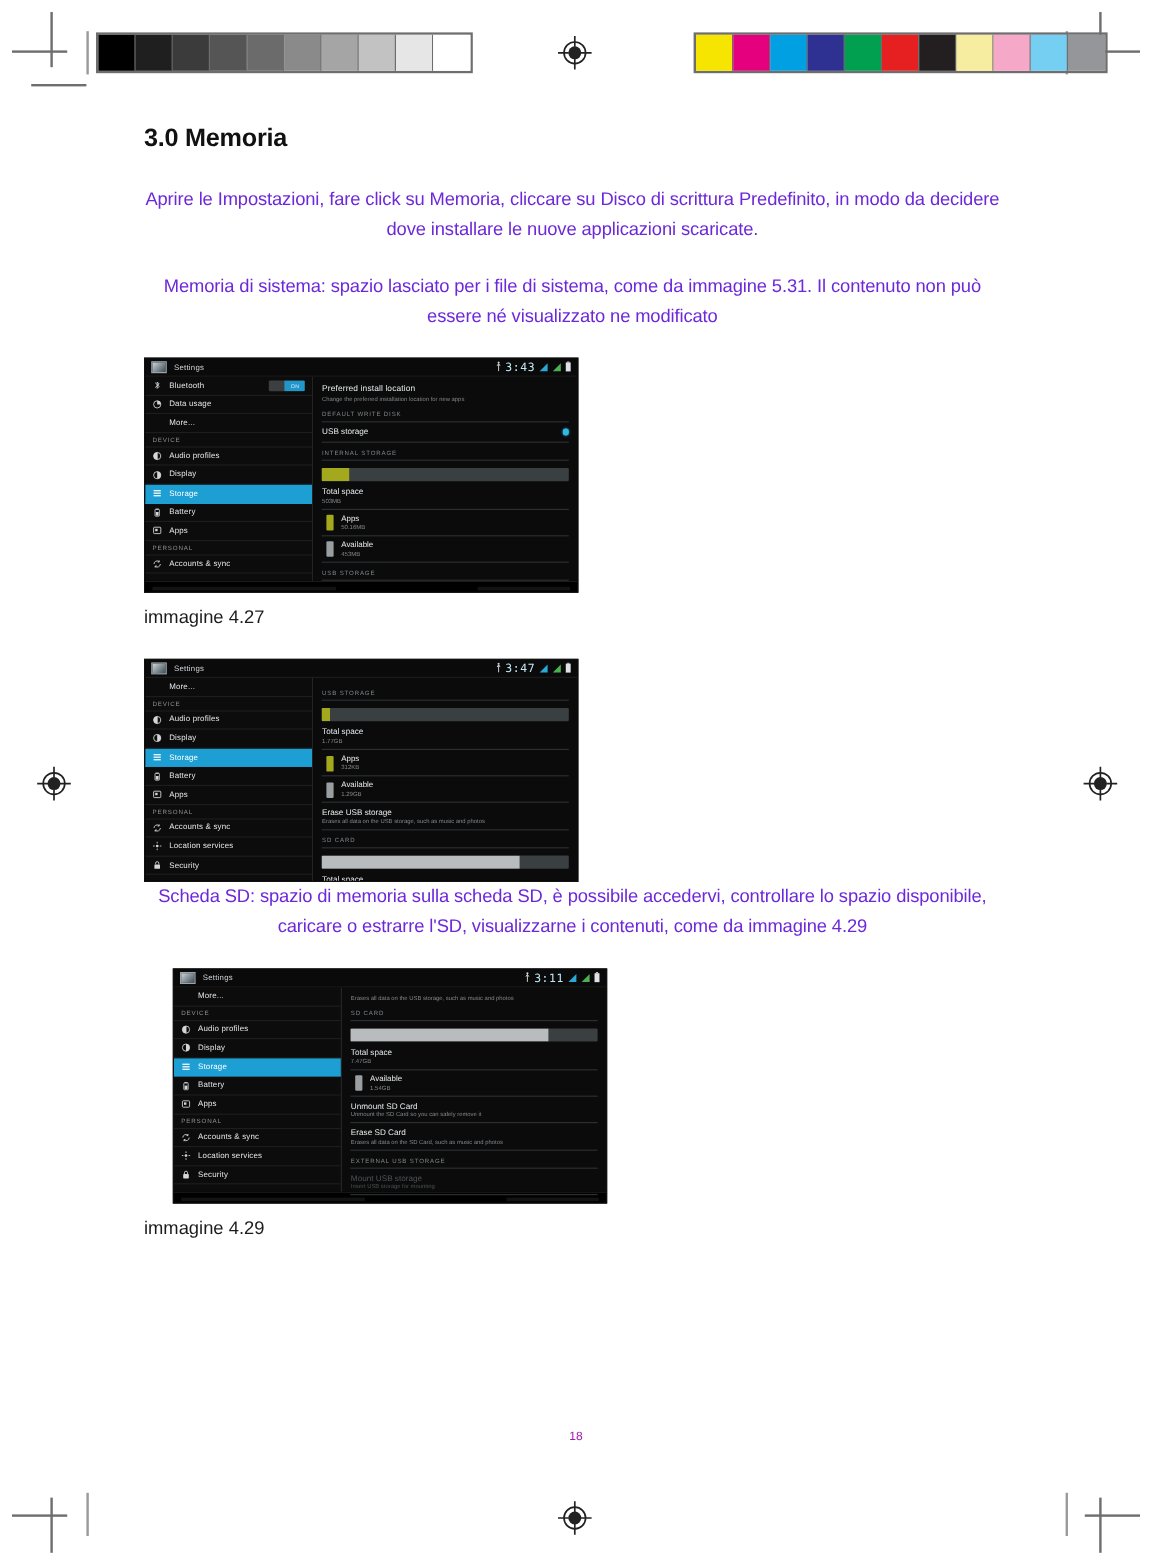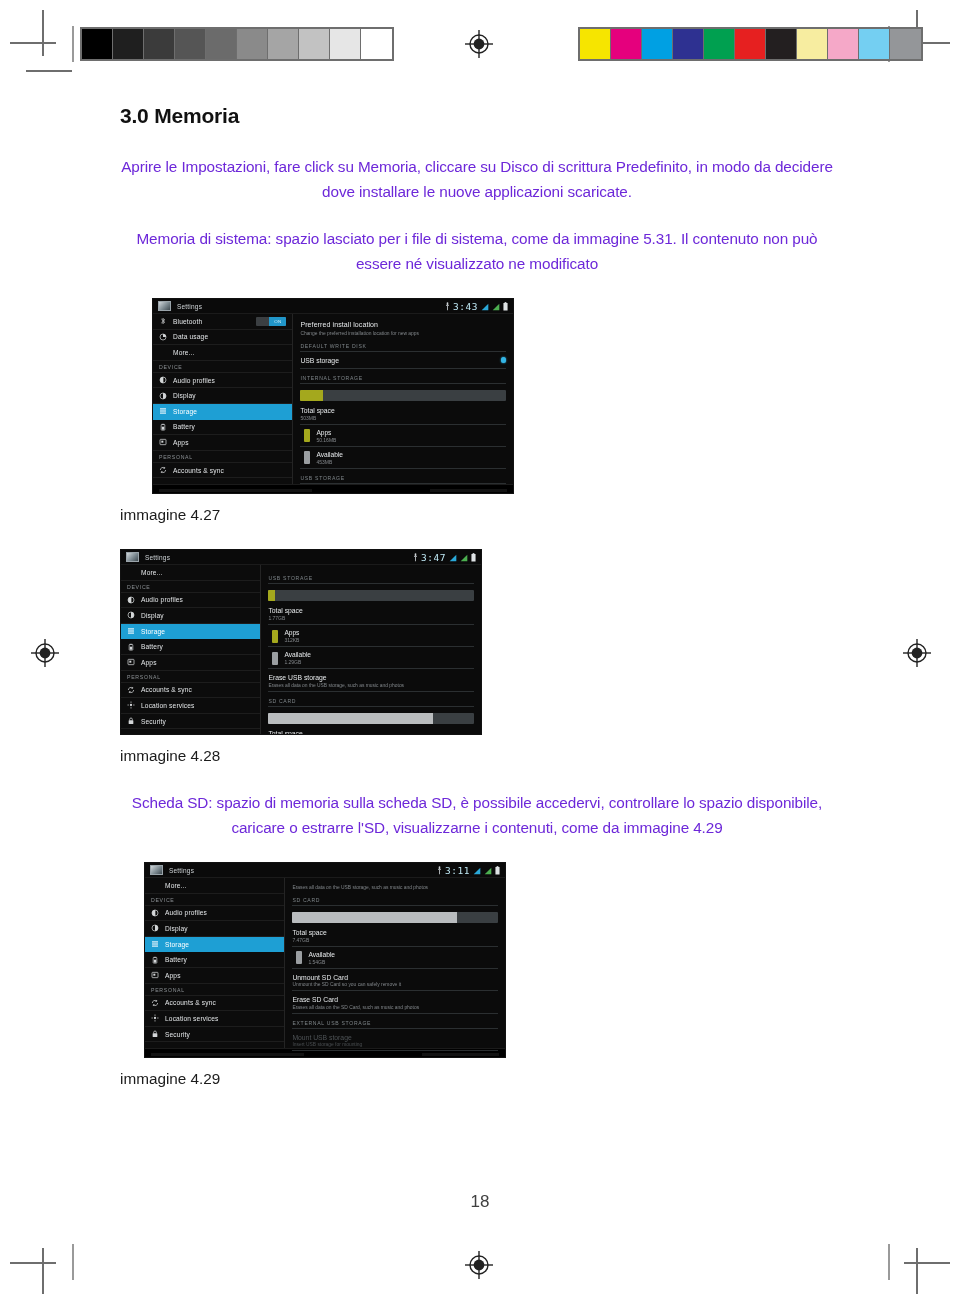--- a/index.html
+++ b/index.html
@@ -84,22 +84,22 @@
     margin: 9px 0 22px 0;
   }
 
   .shot-wrap { margin: 4px 0 0 0; }
 
   .page-num {
     position: absolute;
     left: 0; right: 0;
     top: 1192px;
     text-align: center;
-    font-size: 17px;
-    color: #404040;
+    font-size: 10px;
+    color: #a21caf;
   }
 
   
   .android {
     position: relative;
     background: #000000;
     border: 1px solid #111;
     overflow: hidden;
     filter: blur(0.25px);
   }
@@ -388,21 +388,21 @@
 
   <div class="content">
 
     <h1 class="sect-title">3.0 Memoria</h1>
 
     <p class="body">Aprire le Impostazioni, fare click su Memoria, cliccare su Disco di scrittura Predefinito, in modo da decidere dove installare le nuove applicazioni scaricate.</p>
 
     <p class="body">Memoria di sistema: spazio lasciato per i file di sistema, come da immagine 5.31. Il contenuto non può essere né visualizzato ne modificato</p>
 
     <div class="shot-wrap" id="shot-0">
-        <div class="android" style="width:362px;height:196px;margin-left:32px;">
+        <div class="android" style="width:362px;height:196px;">
           <div class="a-statusbar">
             <span class="a-logo"></span>
             <span class="a-title">Settings</span>
             <span class="a-status-right">
               <span class="ic"><svg width="5" height="9" viewBox="0 0 8 14">
                   <path d="M4 13V3M4 3L2 6M4 3l2 3" stroke="#cfd4d7" stroke-width="1.3" fill="none"></path>
                   <circle cx="4" cy="1.6" r="1.4" fill="#cfd4d7"></circle>
                 </svg></span>
               <span class="a-clock">3:43</span>
               <span class="ic"><svg width="8" height="8" viewBox="0 0 12 12">
@@ -685,21 +685,20 @@
                 <div class="t1">Total space</div>
               </div>
             </div>
           </div>
           <div class="a-navbar">
             <span class="nb-stub"></span>
             <span class="nb-stub2"></span>
           </div>
         </div>
       </div>
-    <p class="caption">immagine 4.28</p>
 
     <p class="body">Scheda SD: spazio di memoria sulla scheda SD, è possibile accedervi, controllare lo spazio disponibile, caricare o estrarre l'SD, visualizzarne i contenuti, come da immagine 4.29</p>
 
     <div class="shot-wrap" id="shot-2" style="margin-left:24px;">
         <div class="android" style="width:362px;height:196px;">
           <div class="a-statusbar">
             <span class="a-logo"></span>
             <span class="a-title">Settings</span>
             <span class="a-status-right">
               <span class="ic"><svg width="5" height="9" viewBox="0 0 8 14">

